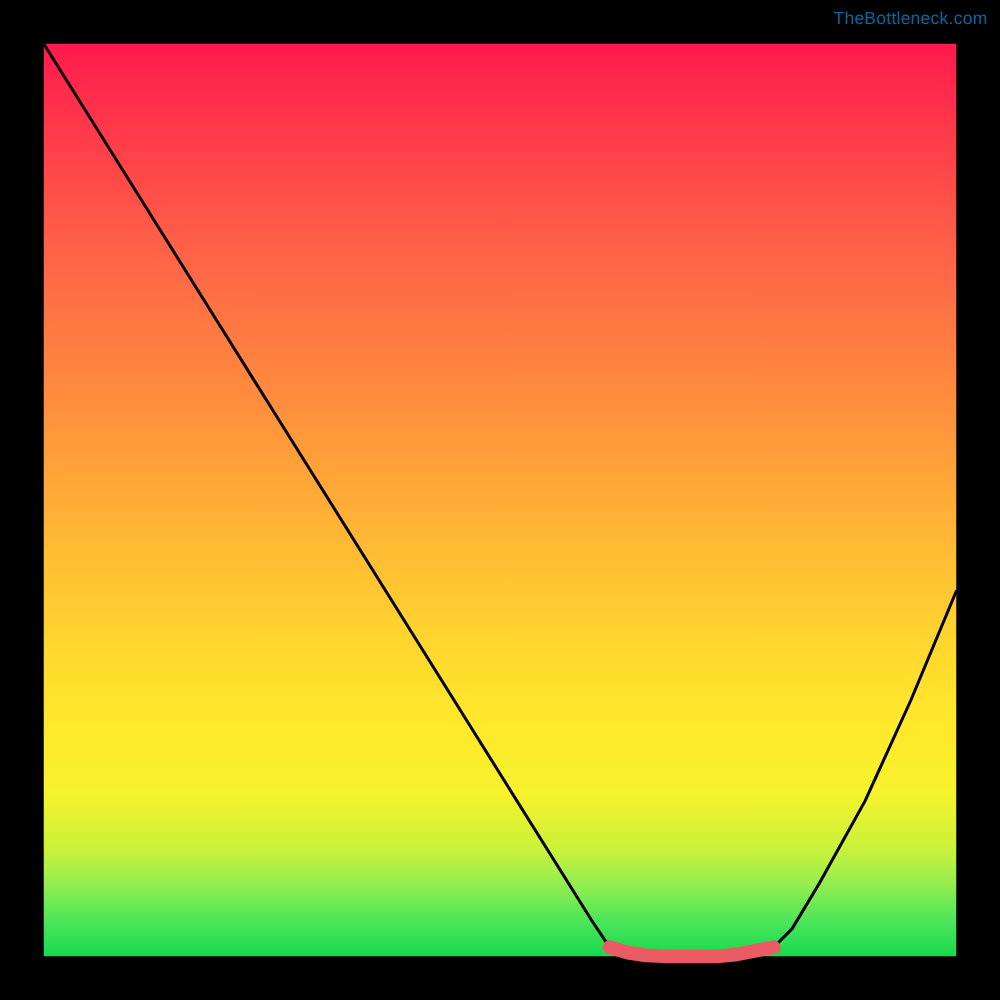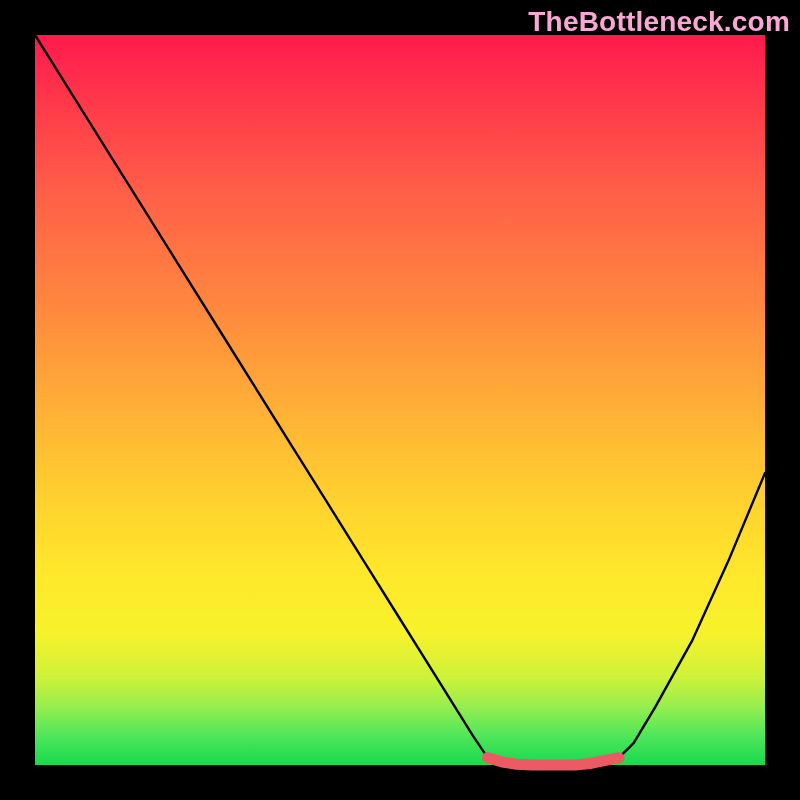--- a/index.html
+++ b/index.html
@@ -39,23 +39,23 @@
       #cdf23a 88%,
       #96ee4e 92%,
       #4fe65a 96%,
       #18d94e 100%
     );
   }
   .watermark {
     position: absolute;
     top: 6px;
     right: 10px;
-    color: #f9a8d4;
-    font-size: 28px;
-    font-weight: 700;
+    color: #0369a1;
+    font-size: 14px;
+    font-weight: 400;
     letter-spacing: 0.2px;
     user-select: none;
   }
   svg.curve {
     position: absolute;
     left: 0;
     top: 0;
     width: 730px;
     height: 730px;
     overflow: visible;

